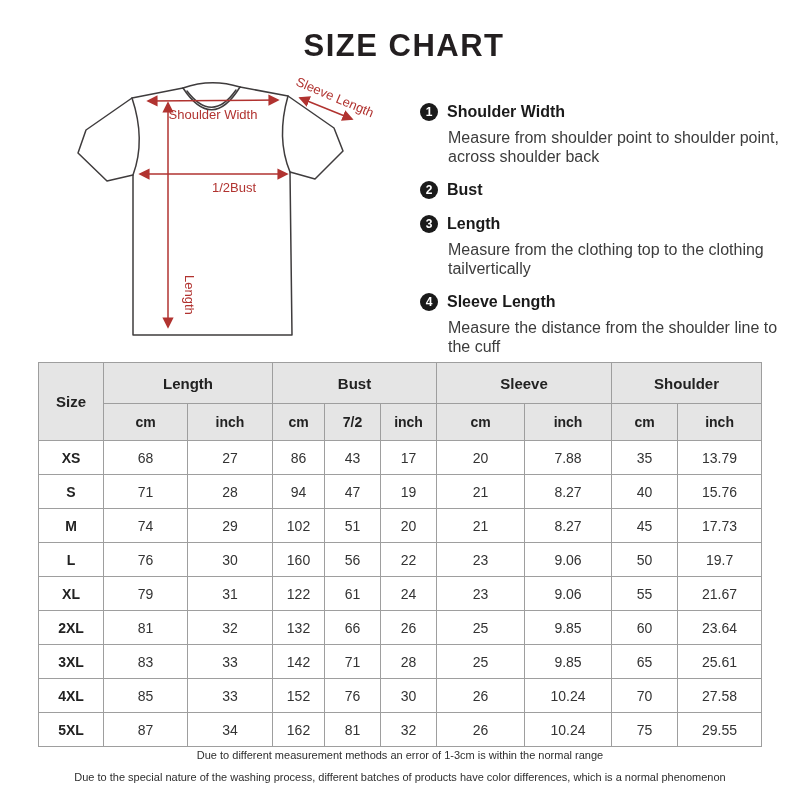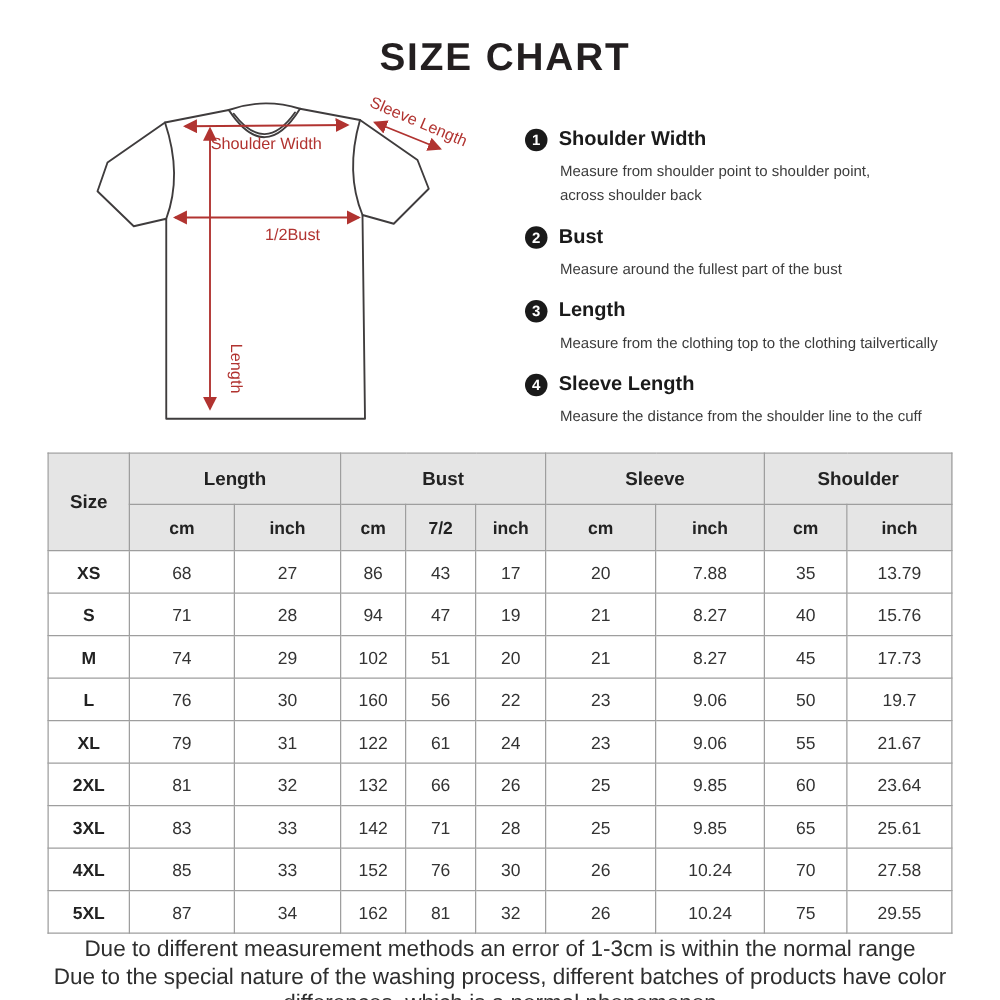--- a/index.html
+++ b/index.html
@@ -17,41 +17,41 @@
   .instructions{position:absolute;left:420px;top:102px;width:378px;}
   .instr-item{margin-bottom:14px;}
   .instr-head{display:flex;align-items:center;gap:9px;}
   .num-circle{
     width:18px;height:18px;border-radius:50%;background:#1a1a1a;color:#ffffff;
     font-size:12px;font-weight:bold;display:flex;align-items:center;justify-content:center;
     flex:0 0 18px;line-height:1;
   }
   .instr-title{font-size:16px;font-weight:bold;color:#1a1a1a;line-height:20px;}
   .instr-desc{
-    margin:6px 0 0 28px;font-size:12px;color:#3c3c3c;line-height:19px;
+    margin:6px 0 0 28px;font-size:16px;color:#3c3c3c;line-height:19px;
     white-space:pre-line;
   }
 
   table.size-table{
     position:absolute;left:38px;top:362px;width:723px;
     border-collapse:collapse;table-layout:fixed;
   }
   .size-table th,.size-table td{
     border:1px solid #9e9e9e;text-align:center;vertical-align:middle;padding:0;
   }
   .size-table thead th{background:#e5e5e5;color:#222;font-weight:bold;}
   .size-table .group-row th{height:40px;font-size:15px;}
   .size-table .sub-row th{height:36px;font-size:14px;}
   .size-table th.size-head{font-size:15px;}
   .size-table tbody td{height:33px;font-size:14px;color:#333;background:#fff;}
   .size-table tbody td.size-col{font-weight:bold;color:#222;}
 
   .note{
     position:absolute;left:0;width:800px;text-align:center;
-    font-size:18px;color:#2e2e2e;
+    font-size:11px;color:#2e2e2e;
   }
   .note-1{top:749px;}
   .note-2{top:771px;}
 </style>
 </head>
 <body>
 
 <div class="title">SIZE CHART</div>
 
 <div class="diagram">
@@ -93,21 +93,20 @@
         <span class="instr-title">Shoulder Width</span>
       </div>
       <div class="instr-desc">Measure from shoulder point to shoulder point,
 across shoulder back</div>
     </div>
     <div class="instr-item">
       <div class="instr-head">
         <span class="num-circle">2</span>
         <span class="instr-title">Bust</span>
       </div>
-      <div class="instr-desc">Measure around the fullest part of the bust</div>
     </div>
     <div class="instr-item">
       <div class="instr-head">
         <span class="num-circle">3</span>
         <span class="instr-title">Length</span>
       </div>
       <div class="instr-desc">Measure from the clothing top to the clothing tailvertically</div>
     </div>
     <div class="instr-item">
       <div class="instr-head">

